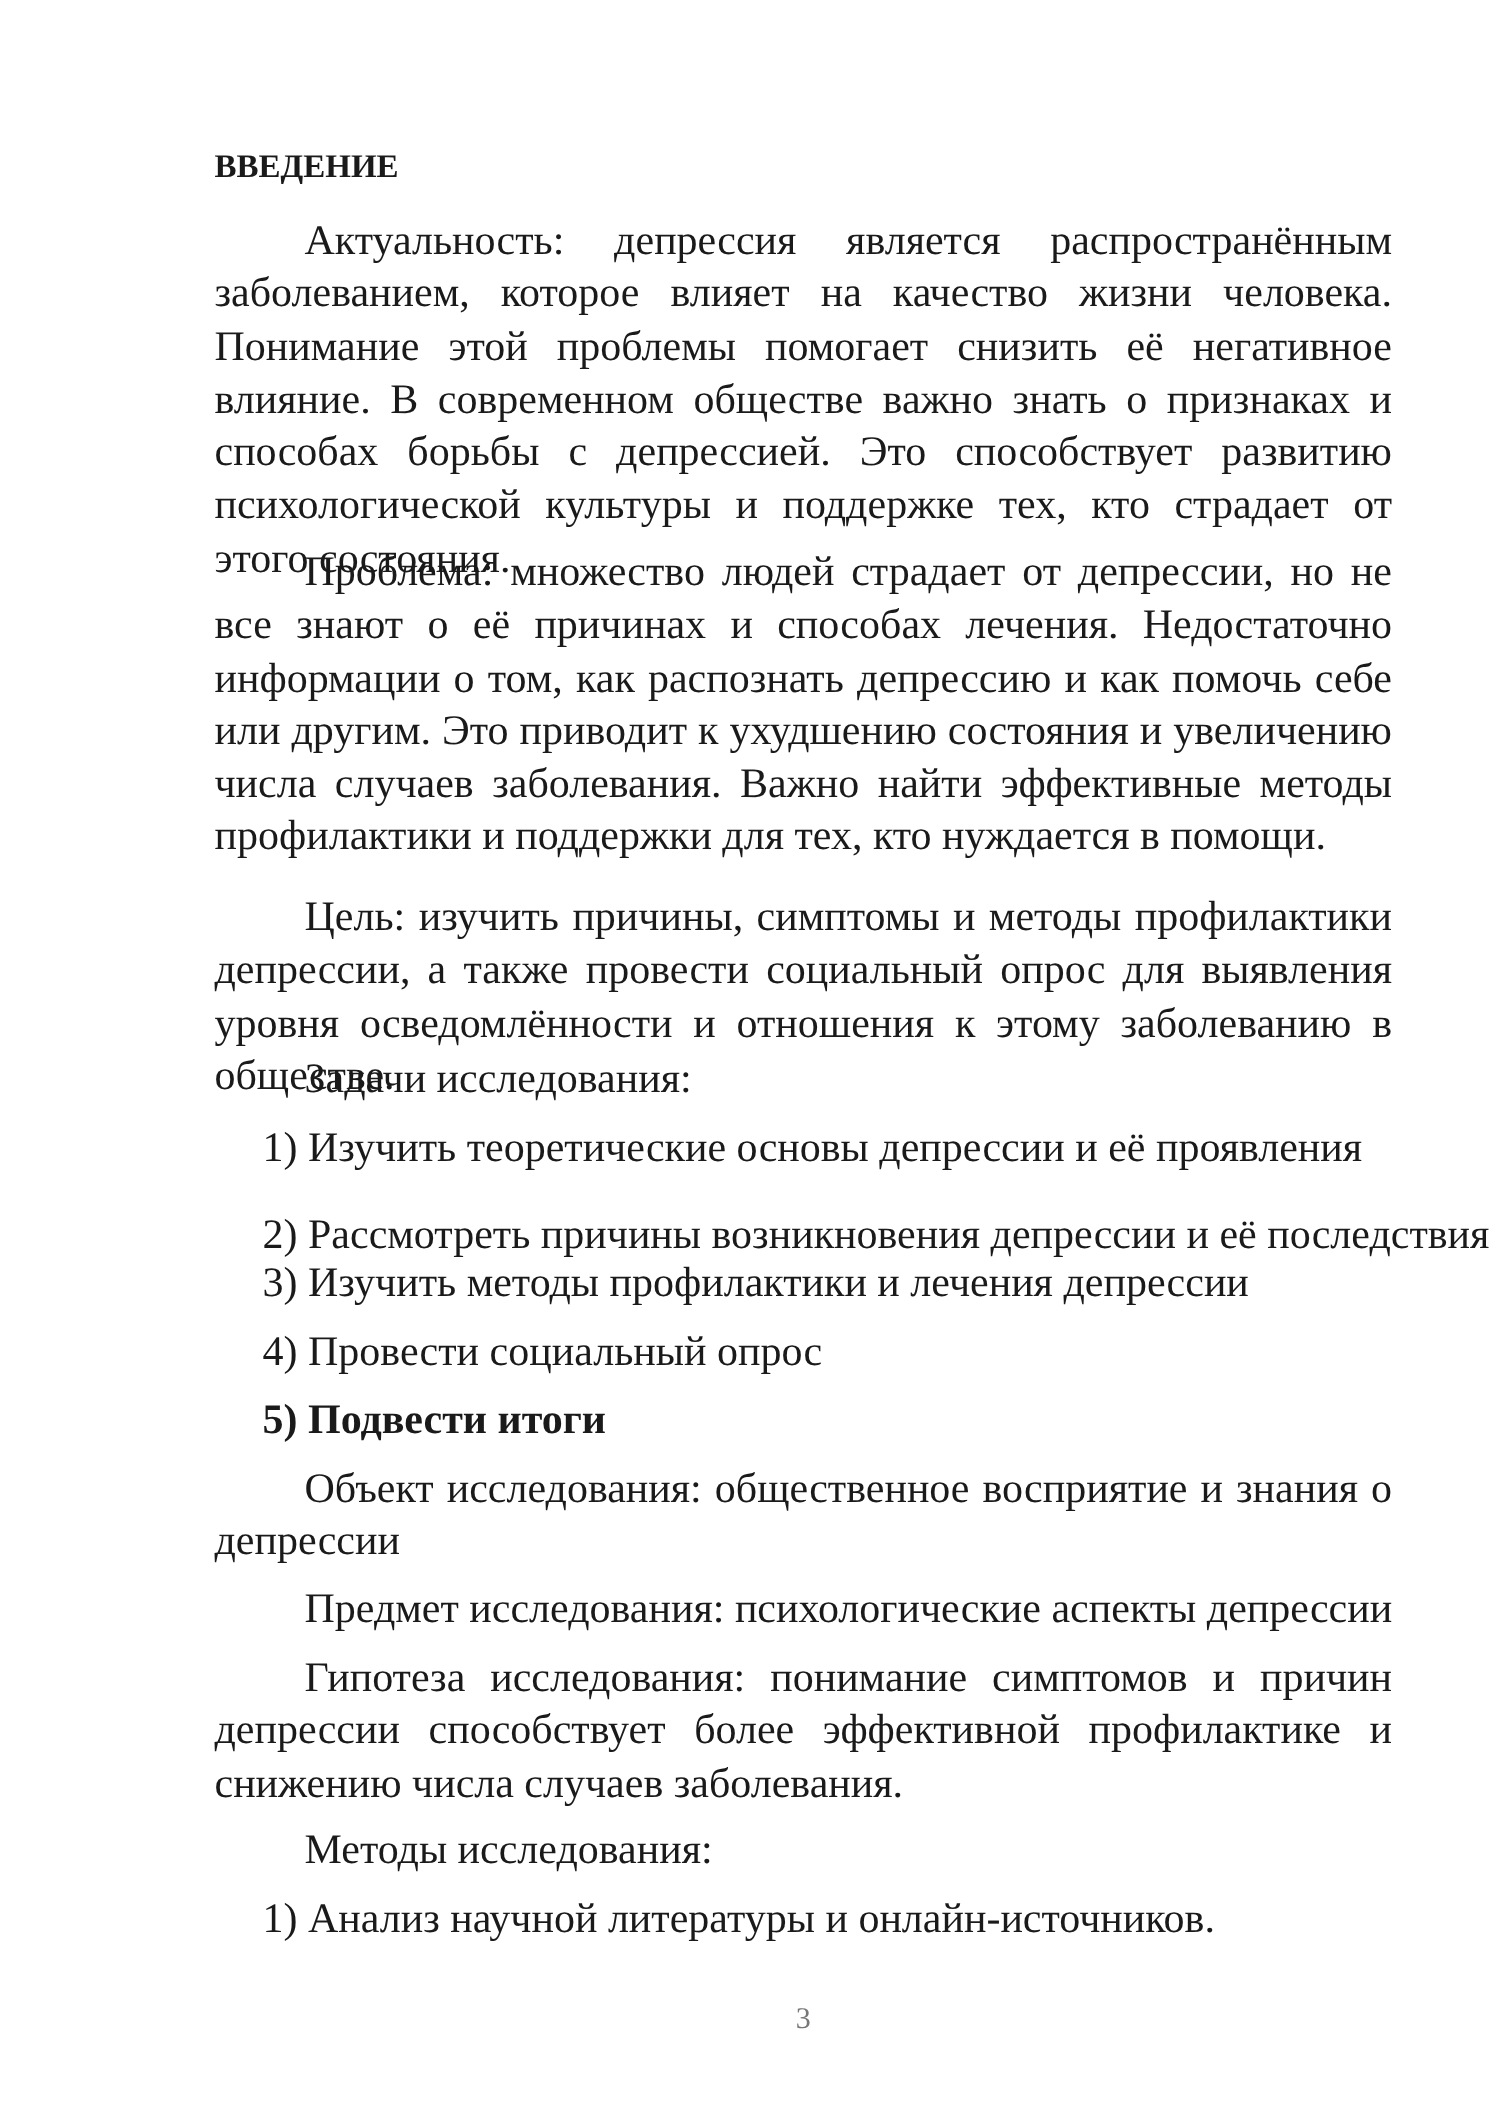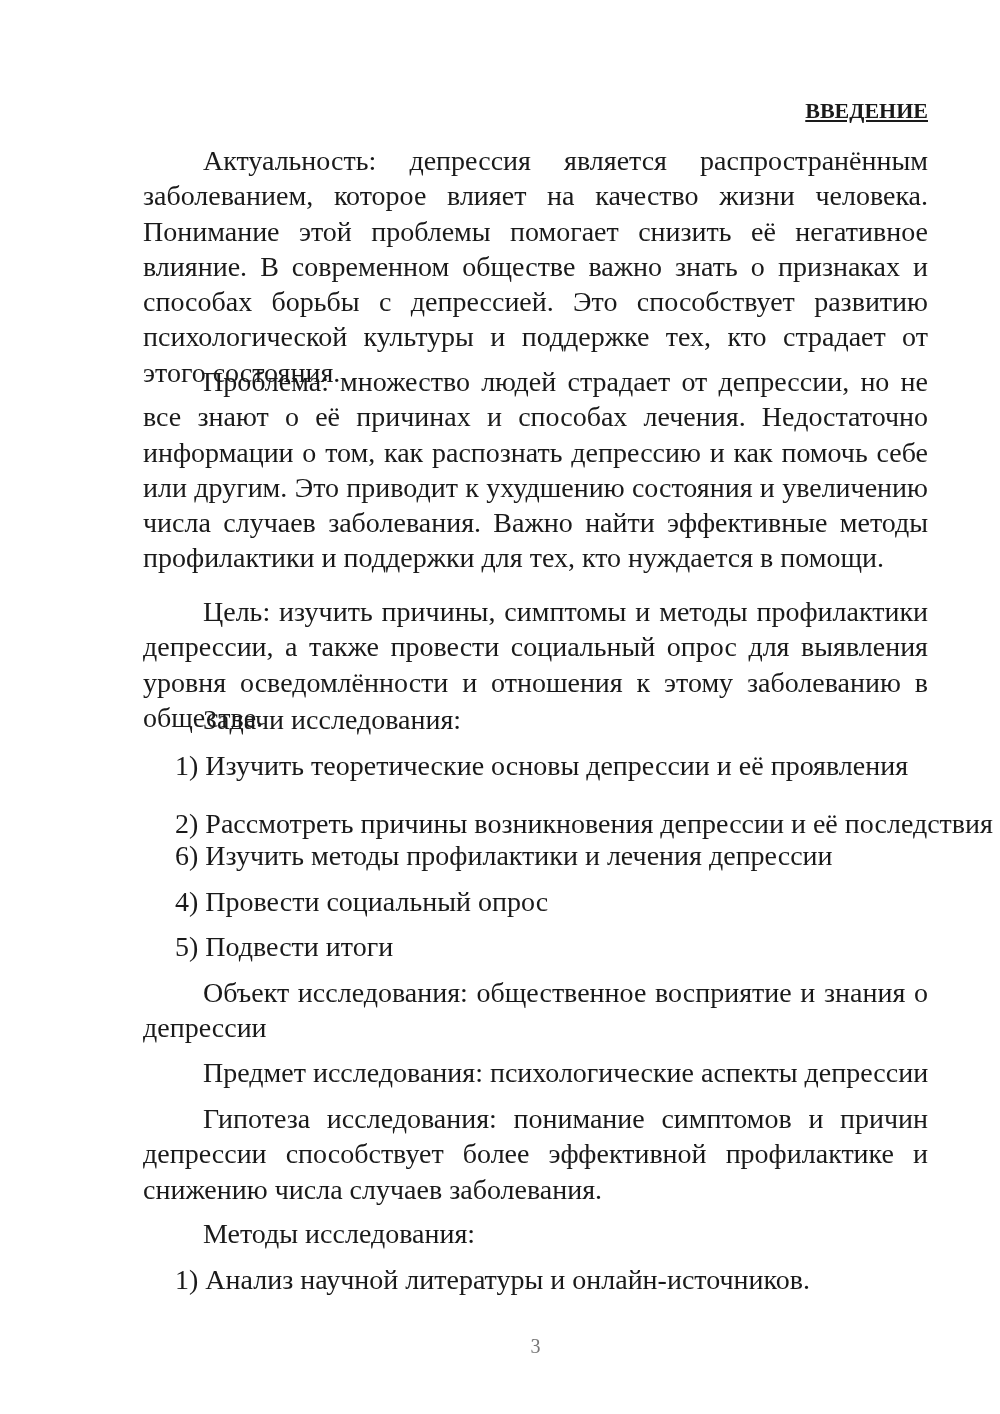--- a/index.html
+++ b/index.html
@@ -19,26 +19,25 @@
       position: absolute;
       left: 143px;
       top: 0;
       width: 785px;
     }
     .title {
       position: absolute;
       top: 97px;
       left: 0;
       width: 785px;
-      text-align: right;
+      text-align: left;
       font-weight: bold;
       font-size: 22px;
       line-height: 28px;
       letter-spacing: 0px;
-      text-decoration: underline;
     }
     .para {
       position: absolute;
       left: 0;
       width: 785px;
       font-size: 28px;
       line-height: 35.3px;
       text-align: justify;
       text-indent: 60px;
       margin: 0;
@@ -74,23 +73,23 @@
   <p class="para last-left" style="top:143px;">Актуальность: депрессия является распространённым заболеванием, которое влияет на качество жизни человека. Понимание этой проблемы помогает снизить её негативное влияние. В современном обществе важно знать о признаках и способах борьбы с депрессией. Это способствует развитию психологической культуры и поддержке тех, кто страдает от этого состояния.</p>
 
   <p class="para last-left" style="top:364px;">Проблема: множество людей страдает от депрессии, но не все знают о её причинах и способах лечения. Недостаточно информации о том, как распознать депрессию и как помочь себе или другим. Это приводит к ухудшению состояния и увеличению числа случаев заболевания. Важно найти эффективные методы профилактики и поддержки для тех, кто нуждается в помощи.</p>
 
   <p class="para last-left" style="top:594px;">Цель: изучить причины, симптомы и методы профилактики депрессии, а также провести социальный опрос для выявления уровня осведомлённости и отношения к этому заболеванию в обществе.</p>
 
   <div class="line-item indent60" style="top:702px;">Задачи исследования:</div>
 
   <div class="line-item indent32" style="top:748px;">1) Изучить теоретические основы депрессии и её проявления</div>
   <div class="line-item indent32" style="top:806px;">2) Рассмотреть причины возникновения депрессии и её последствия</div>
-  <div class="line-item indent32" style="top:838px;">6) Изучить методы профилактики и лечения депрессии</div>
+  <div class="line-item indent32" style="top:838px;">3) Изучить методы профилактики и лечения депрессии</div>
   <div class="line-item indent32" style="top:884px;">4) Провести социальный опрос</div>
-  <div class="line-item indent32" style="top:929px;">5) Подвести итоги</div>
+  <div class="line-item indent32" style="top:929px;font-weight:bold;">5) Подвести итоги</div>
 
   <p class="para last-left" style="top:975px;">Объект исследования: общественное восприятие и знания о депрессии</p>
 
   <div class="line-item indent60" style="top:1055px;">Предмет исследования: психологические аспекты депрессии</div>
 
   <p class="para last-left" style="top:1101px;">Гипотеза исследования: понимание симптомов и причин депрессии способствует более эффективной профилактике и снижению числа случаев заболевания.</p>
 
   <div class="line-item indent60" style="top:1216px;">Методы исследования:</div>
 
   <div class="line-item indent32" style="top:1262px;">1) Анализ научной литературы и онлайн-источников.</div>

